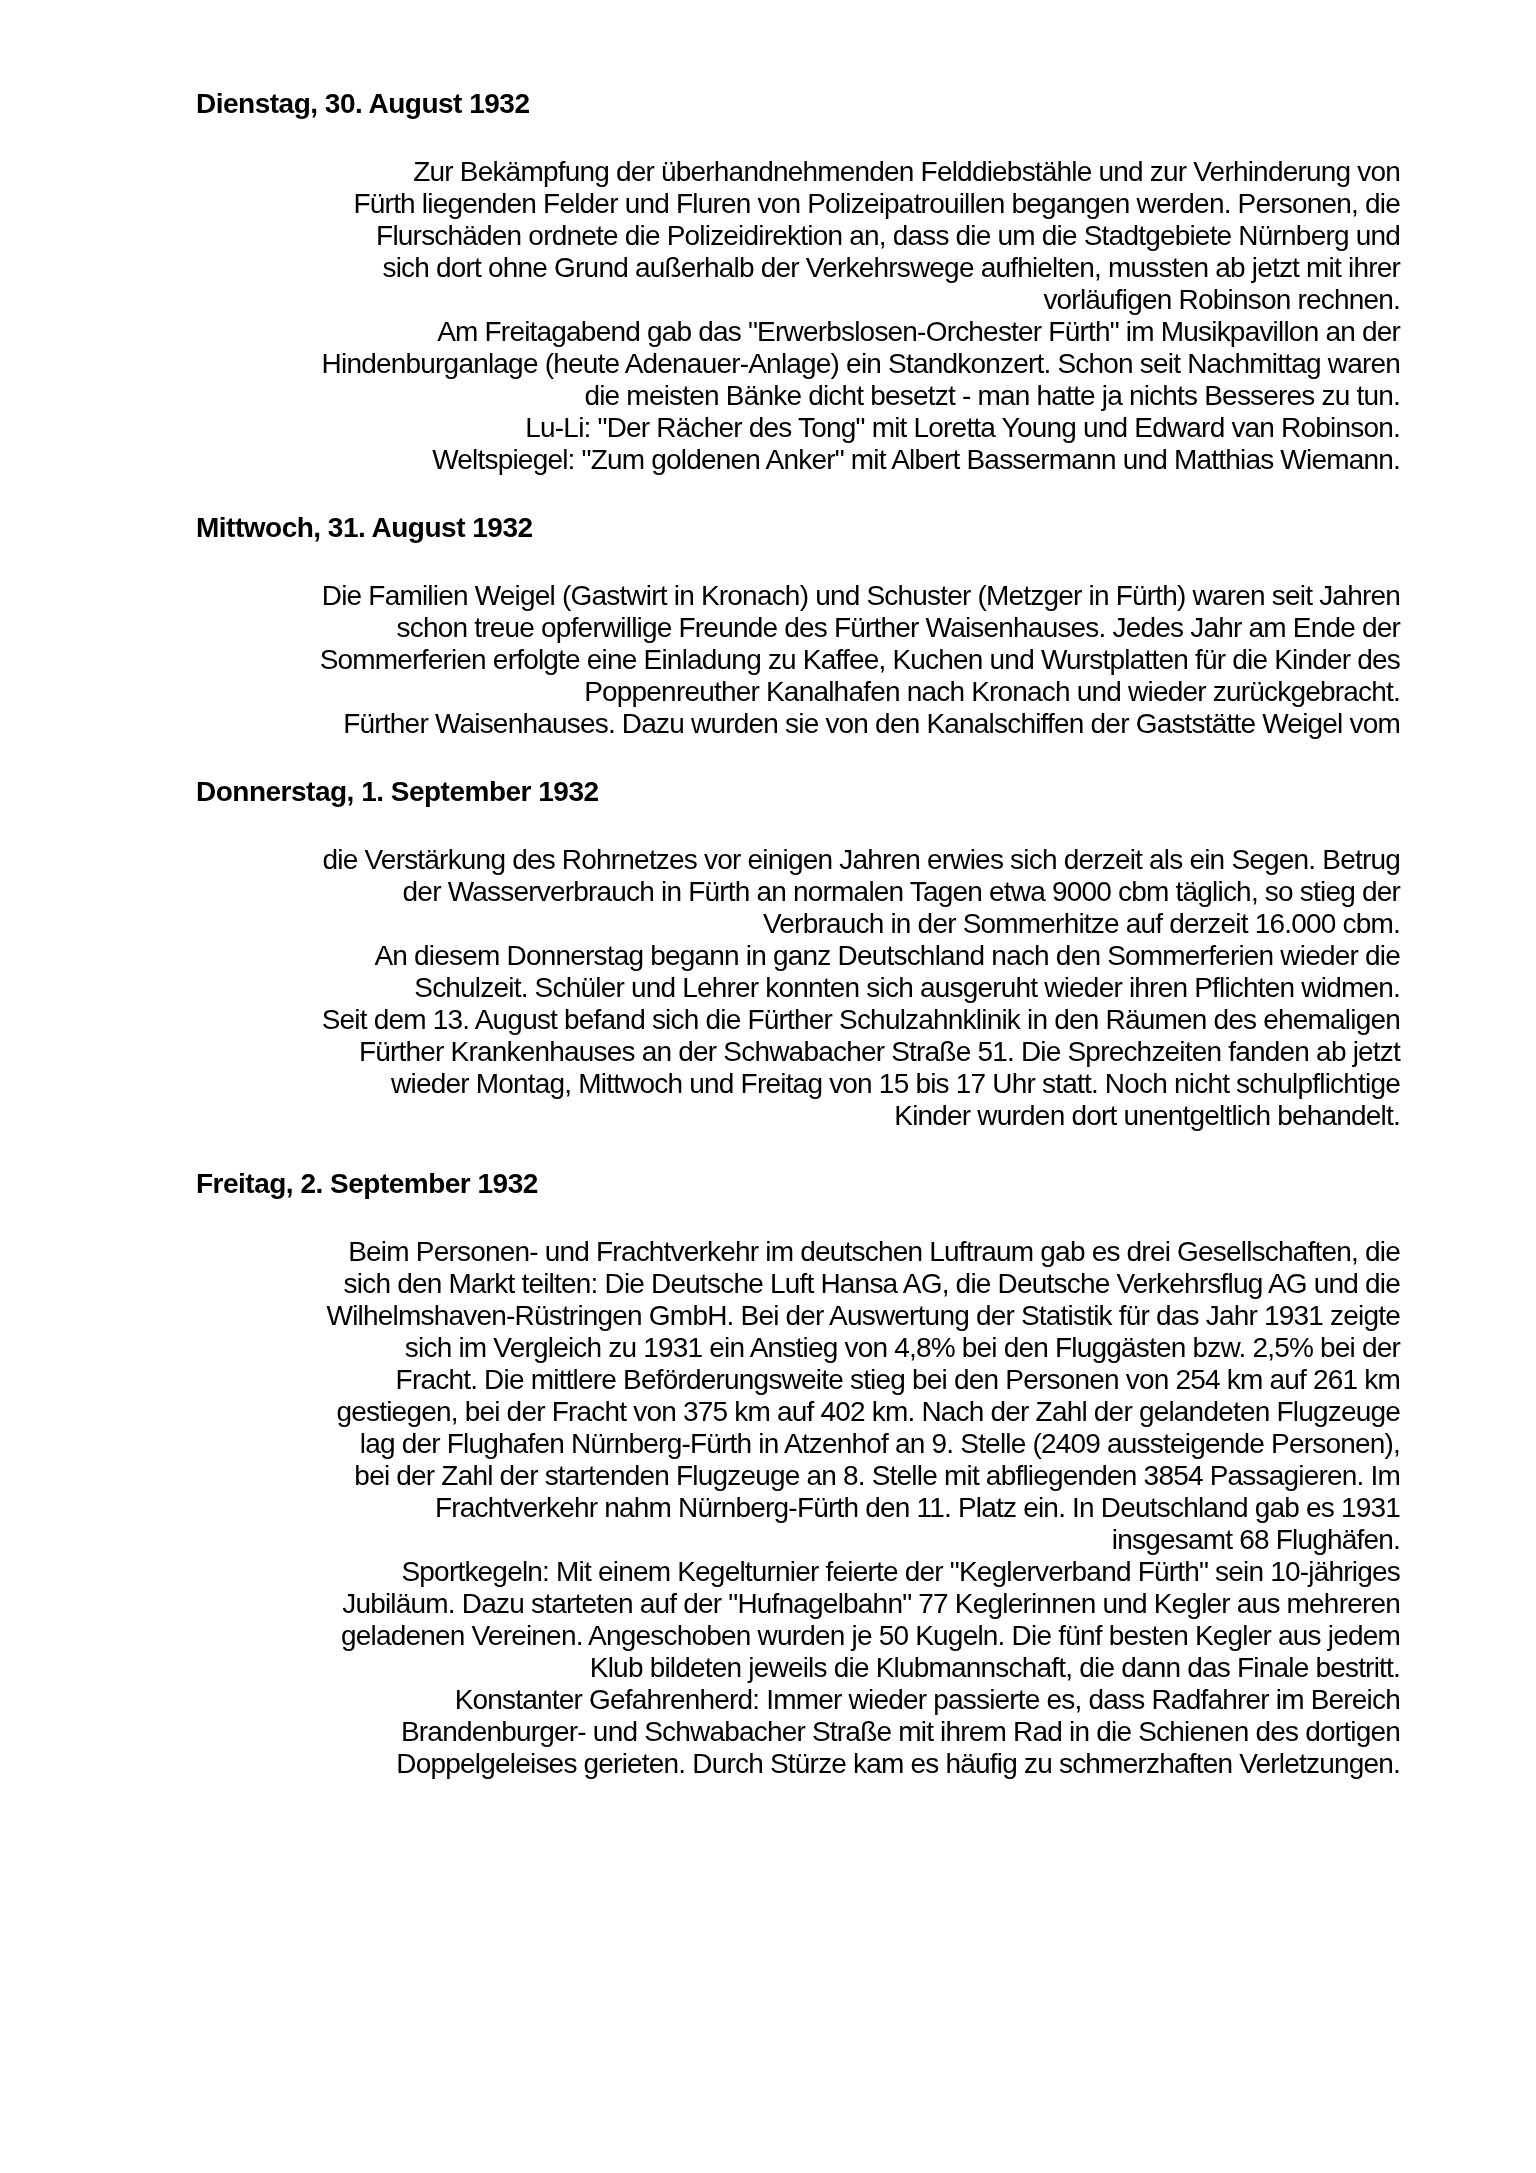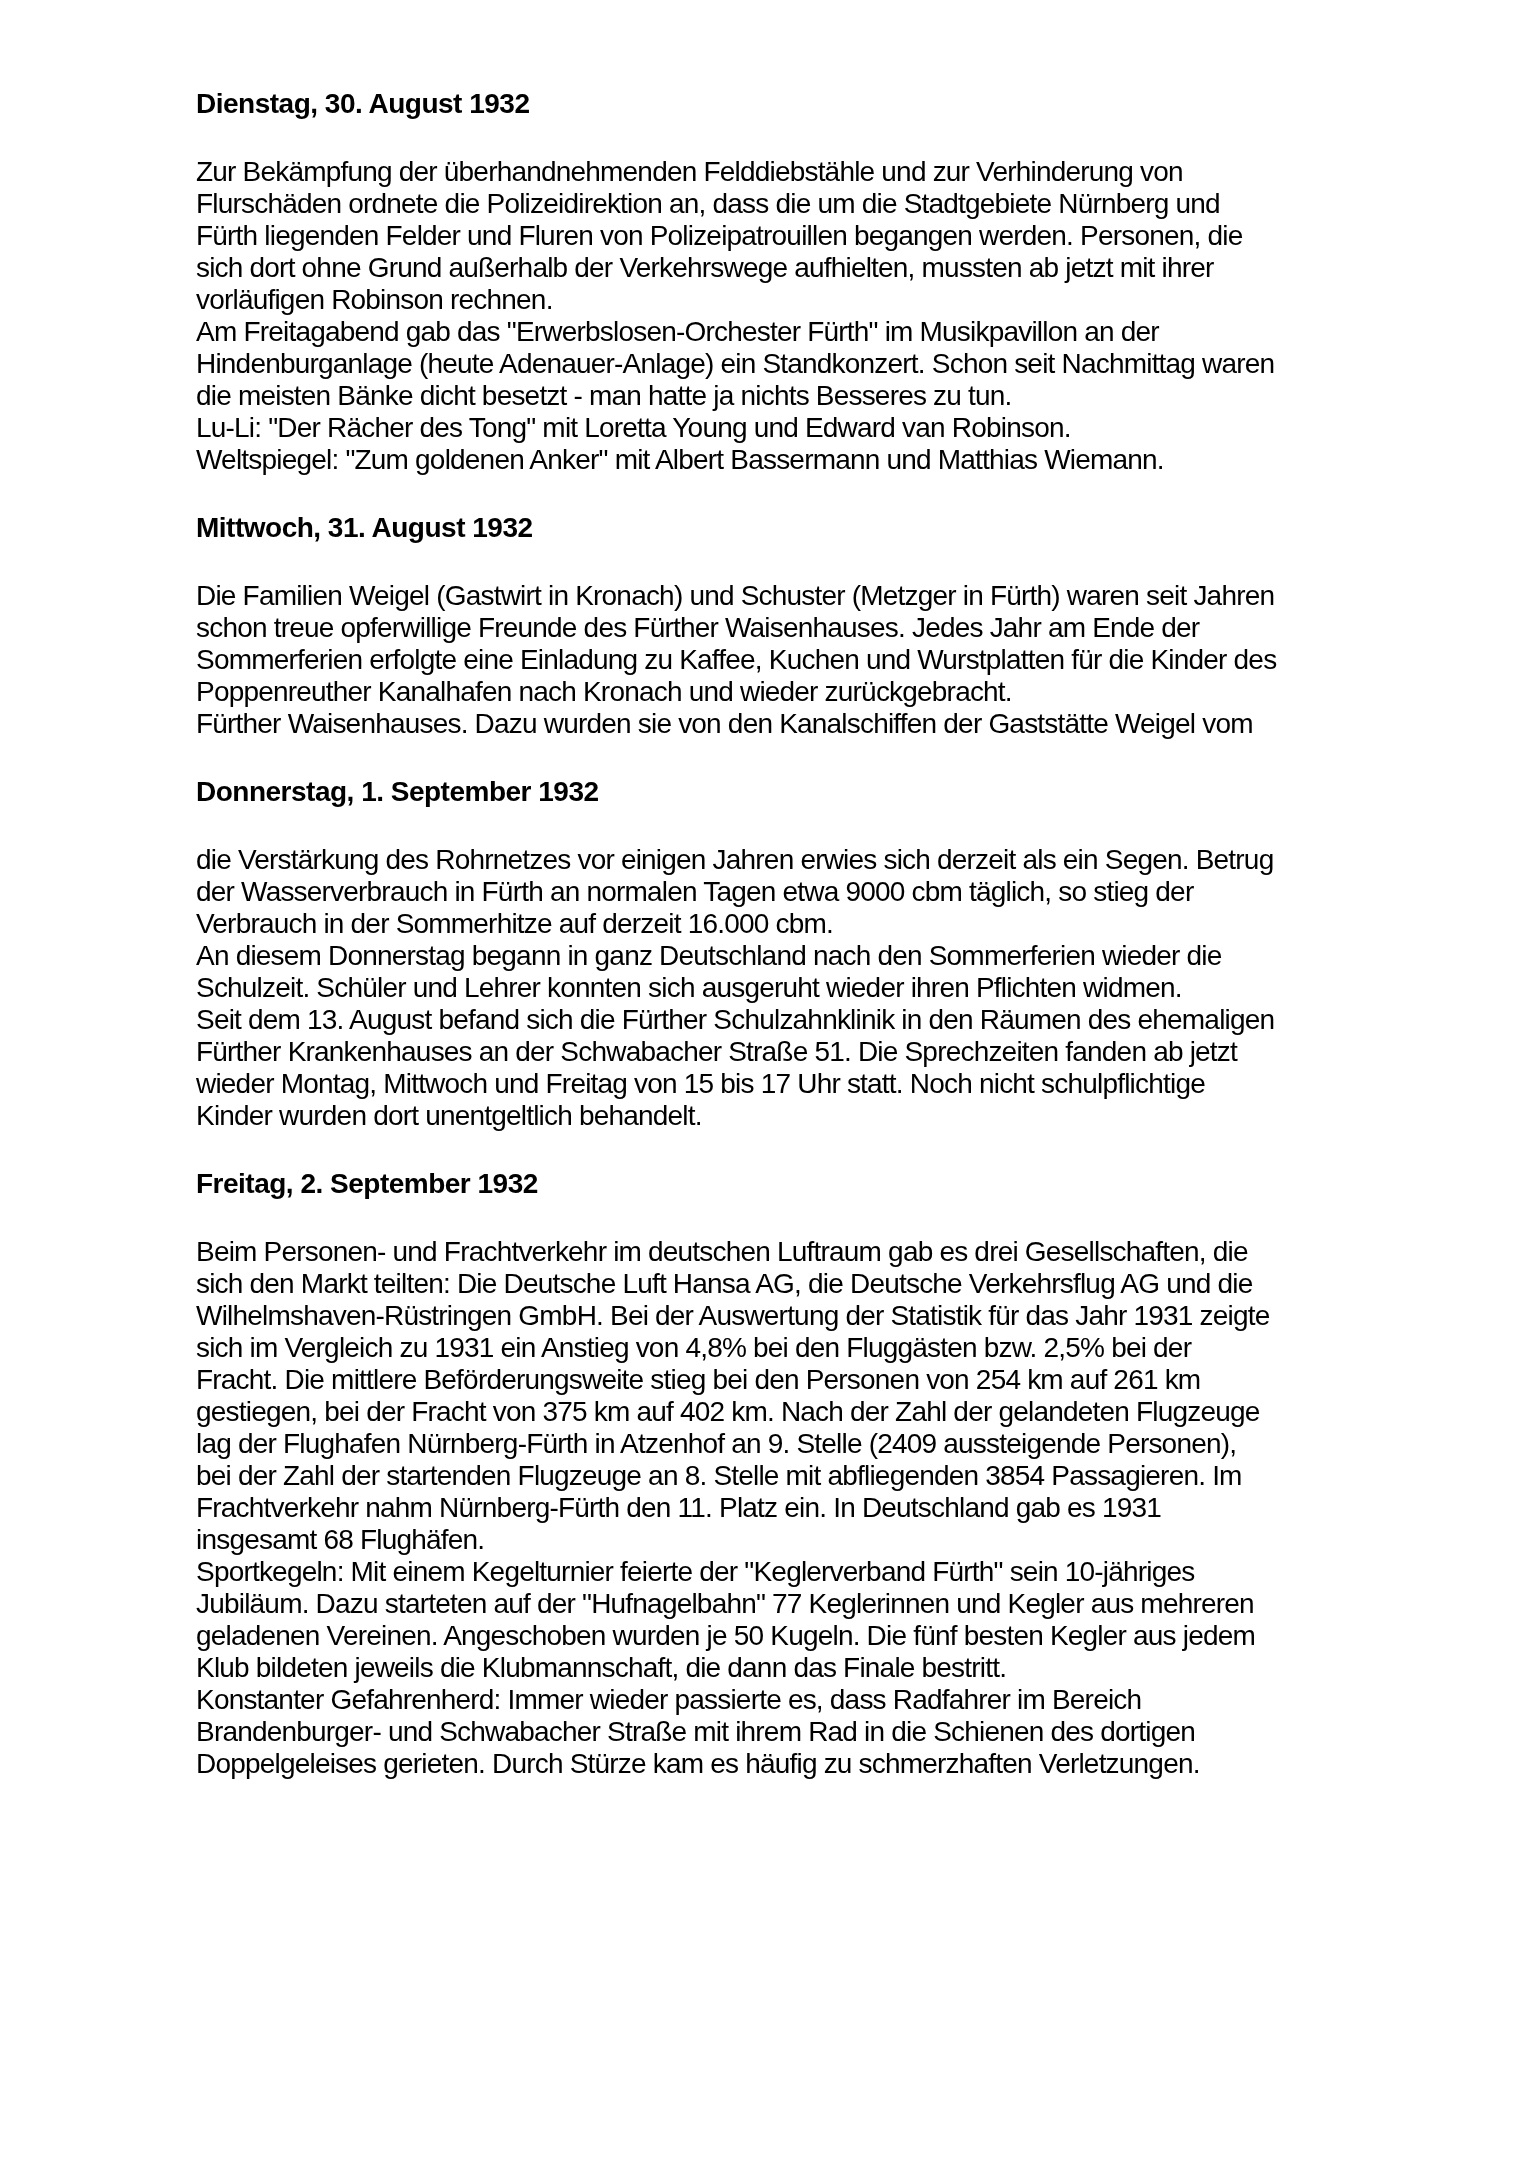--- a/index.html
+++ b/index.html
@@ -29,40 +29,41 @@
     font-size: 28px;
     line-height: 32px;
     font-weight: bold;
     letter-spacing: -0.5px;
     white-space: nowrap;
     color: #000000;
   }
   .entry-body {
     margin: 0 0 36px 0;
     padding: 0;
+    text-align: right;
   }
   .text-line {
     font-size: 28px;
     line-height: 32px;
     font-weight: normal;
     letter-spacing: -0.8px;
     white-space: nowrap;
     color: #000000;
   }
 </style>
 </head>
 <body>
 
 <div class="page">
     <section class="diary-entry">
       <h2 class="entry-heading">Dienstag, 30. August 1932</h2>
       <div class="entry-body">
         <div class="text-line">Zur Bekämpfung der überhandnehmenden Felddiebstähle und zur Verhinderung von</div>
+        <div class="text-line">Fürth liegenden Felder und Fluren von Polizeipatrouillen begangen werden. Personen, die</div>
         <div class="text-line">Flurschäden ordnete die Polizeidirektion an, dass die um die Stadtgebiete Nürnberg und</div>
-        <div class="text-line">Fürth liegenden Felder und Fluren von Polizeipatrouillen begangen werden. Personen, die</div>
         <div class="text-line">sich dort ohne Grund außerhalb der Verkehrswege aufhielten, mussten ab jetzt mit ihrer</div>
         <div class="text-line">vorläufigen Robinson rechnen.</div>
         <div class="text-line">Am Freitagabend gab das "Erwerbslosen-Orchester Fürth" im Musikpavillon an der</div>
         <div class="text-line">Hindenburganlage (heute Adenauer-Anlage) ein Standkonzert. Schon seit Nachmittag waren</div>
         <div class="text-line">die meisten Bänke dicht besetzt - man hatte ja nichts Besseres zu tun.</div>
         <div class="text-line">Lu-Li: "Der Rächer des Tong" mit Loretta Young und Edward van Robinson.</div>
         <div class="text-line">Weltspiegel: "Zum goldenen Anker" mit Albert Bassermann und Matthias Wiemann.</div>
       </div>
     </section>
     <section class="diary-entry">

